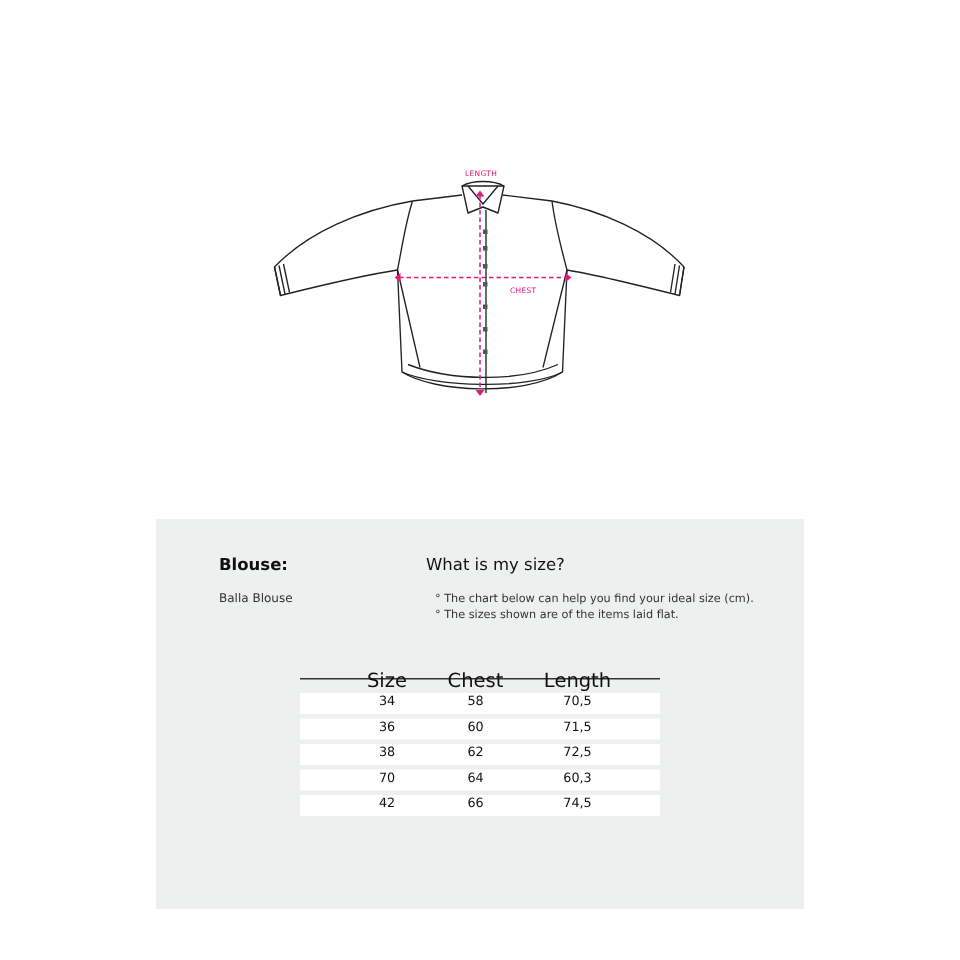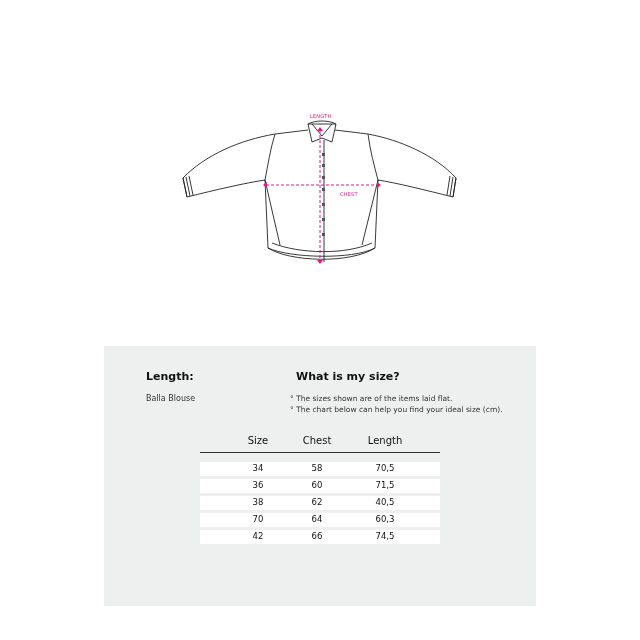--- a/index.html
+++ b/index.html
@@ -11,27 +11,27 @@
   .figure svg { position: absolute; left: 0; top: 0; }
   .lbl-length { position: absolute; left: 310px; top: 113px; font-size: 5px; color: #e0197d; letter-spacing: 0.2px; }
   .lbl-chest  { position: absolute; left: 340px; top: 191px; font-size: 5px; color: #e0197d; letter-spacing: 0.2px; }
 
   .panel {
     position: absolute; left: 104px; top: 346px; width: 432px; height: 260px;
     background: #eeefef;
   }
   .prod-title { position: absolute; left: 42px; top: 24px; font-size: 11px; font-weight: bold; }
   .prod-name  { position: absolute; left: 42px; top: 48px; font-size: 8px; color: #333; }
-  .size-title { position: absolute; left: 192px; top: 24px; font-size: 11px; font-weight: bold; }
+  .size-title { position: absolute; left: 180px; top: 24px; font-size: 11px; font-weight: normal; }
   .notes { position: absolute; left: 186px; top: 47px; font-size: 7.5px; color: #333; line-height: 11px; }
   .notes div { white-space: nowrap; }
 
   .table { position: absolute; left: 96px; top: 86px; width: 240px; }
   .thead { position: relative; height: 20px; border-bottom: 1.5px solid #333; }
-  .thead span, .trow span { position: absolute; font-size: 10px; transform: translateX(-50%); top: 3px; }
+  .thead span, .trow span { position: absolute; font-size: 13px; transform: translateX(-50%); top: 15px; }
   .c1 { left: 58px; } .c2 { left: 117px; } .c3 { left: 185px; }
   .tbody { margin-top: 9px; }
   .trow { position: relative; height: 14px; background: #ffffff; margin-bottom: 3px; }
   .trow span { top: 1px; font-size: 8.5px; text-align: right; }
 </style>
 </head>
 <body>
 
 <div class="figure">
   <svg width="640" height="300" viewBox="0 0 640 300">
@@ -75,27 +75,27 @@
       <polygon points="317,260 323,260 320,264"></polygon>
       <polygon points="267,182 267,188 263,185"></polygon>
       <polygon points="377,182 377,188 381,185"></polygon>
     </g>
   </svg>
   <div class="lbl-length">LENGTH</div>
   <div class="lbl-chest">CHEST</div>
 </div>
 
 <div class="panel">
-  <div class="prod-title">Length:</div>
+  <div class="prod-title">Blouse:</div>
   <div class="prod-name">Balla Blouse</div>
 
   <div class="size-title">What is my size?</div>
   <div class="notes">
+    <div>° The chart below can help you find your ideal size (cm).</div>
     <div>° The sizes shown are of the items laid flat.</div>
-    <div>° The chart below can help you find your ideal size (cm).</div>
   </div>
 
   <div class="table">
     <div class="thead">
       <span class="c1">Size</span>
       <span class="c2">Chest</span>
       <span class="c3">Length</span>
     </div>
     <div class="tbody">
       <div class="trow">
@@ -104,21 +104,21 @@
         <span class="c3">70,5</span>
       </div>
       <div class="trow">
         <span class="c1">36</span>
         <span class="c2">60</span>
         <span class="c3">71,5</span>
       </div>
       <div class="trow">
         <span class="c1">38</span>
         <span class="c2">62</span>
-        <span class="c3">40,5</span>
+        <span class="c3">72,5</span>
       </div>
       <div class="trow">
         <span class="c1">70</span>
         <span class="c2">64</span>
         <span class="c3">60,3</span>
       </div>
       <div class="trow">
         <span class="c1">42</span>
         <span class="c2">66</span>
         <span class="c3">74,5</span>

